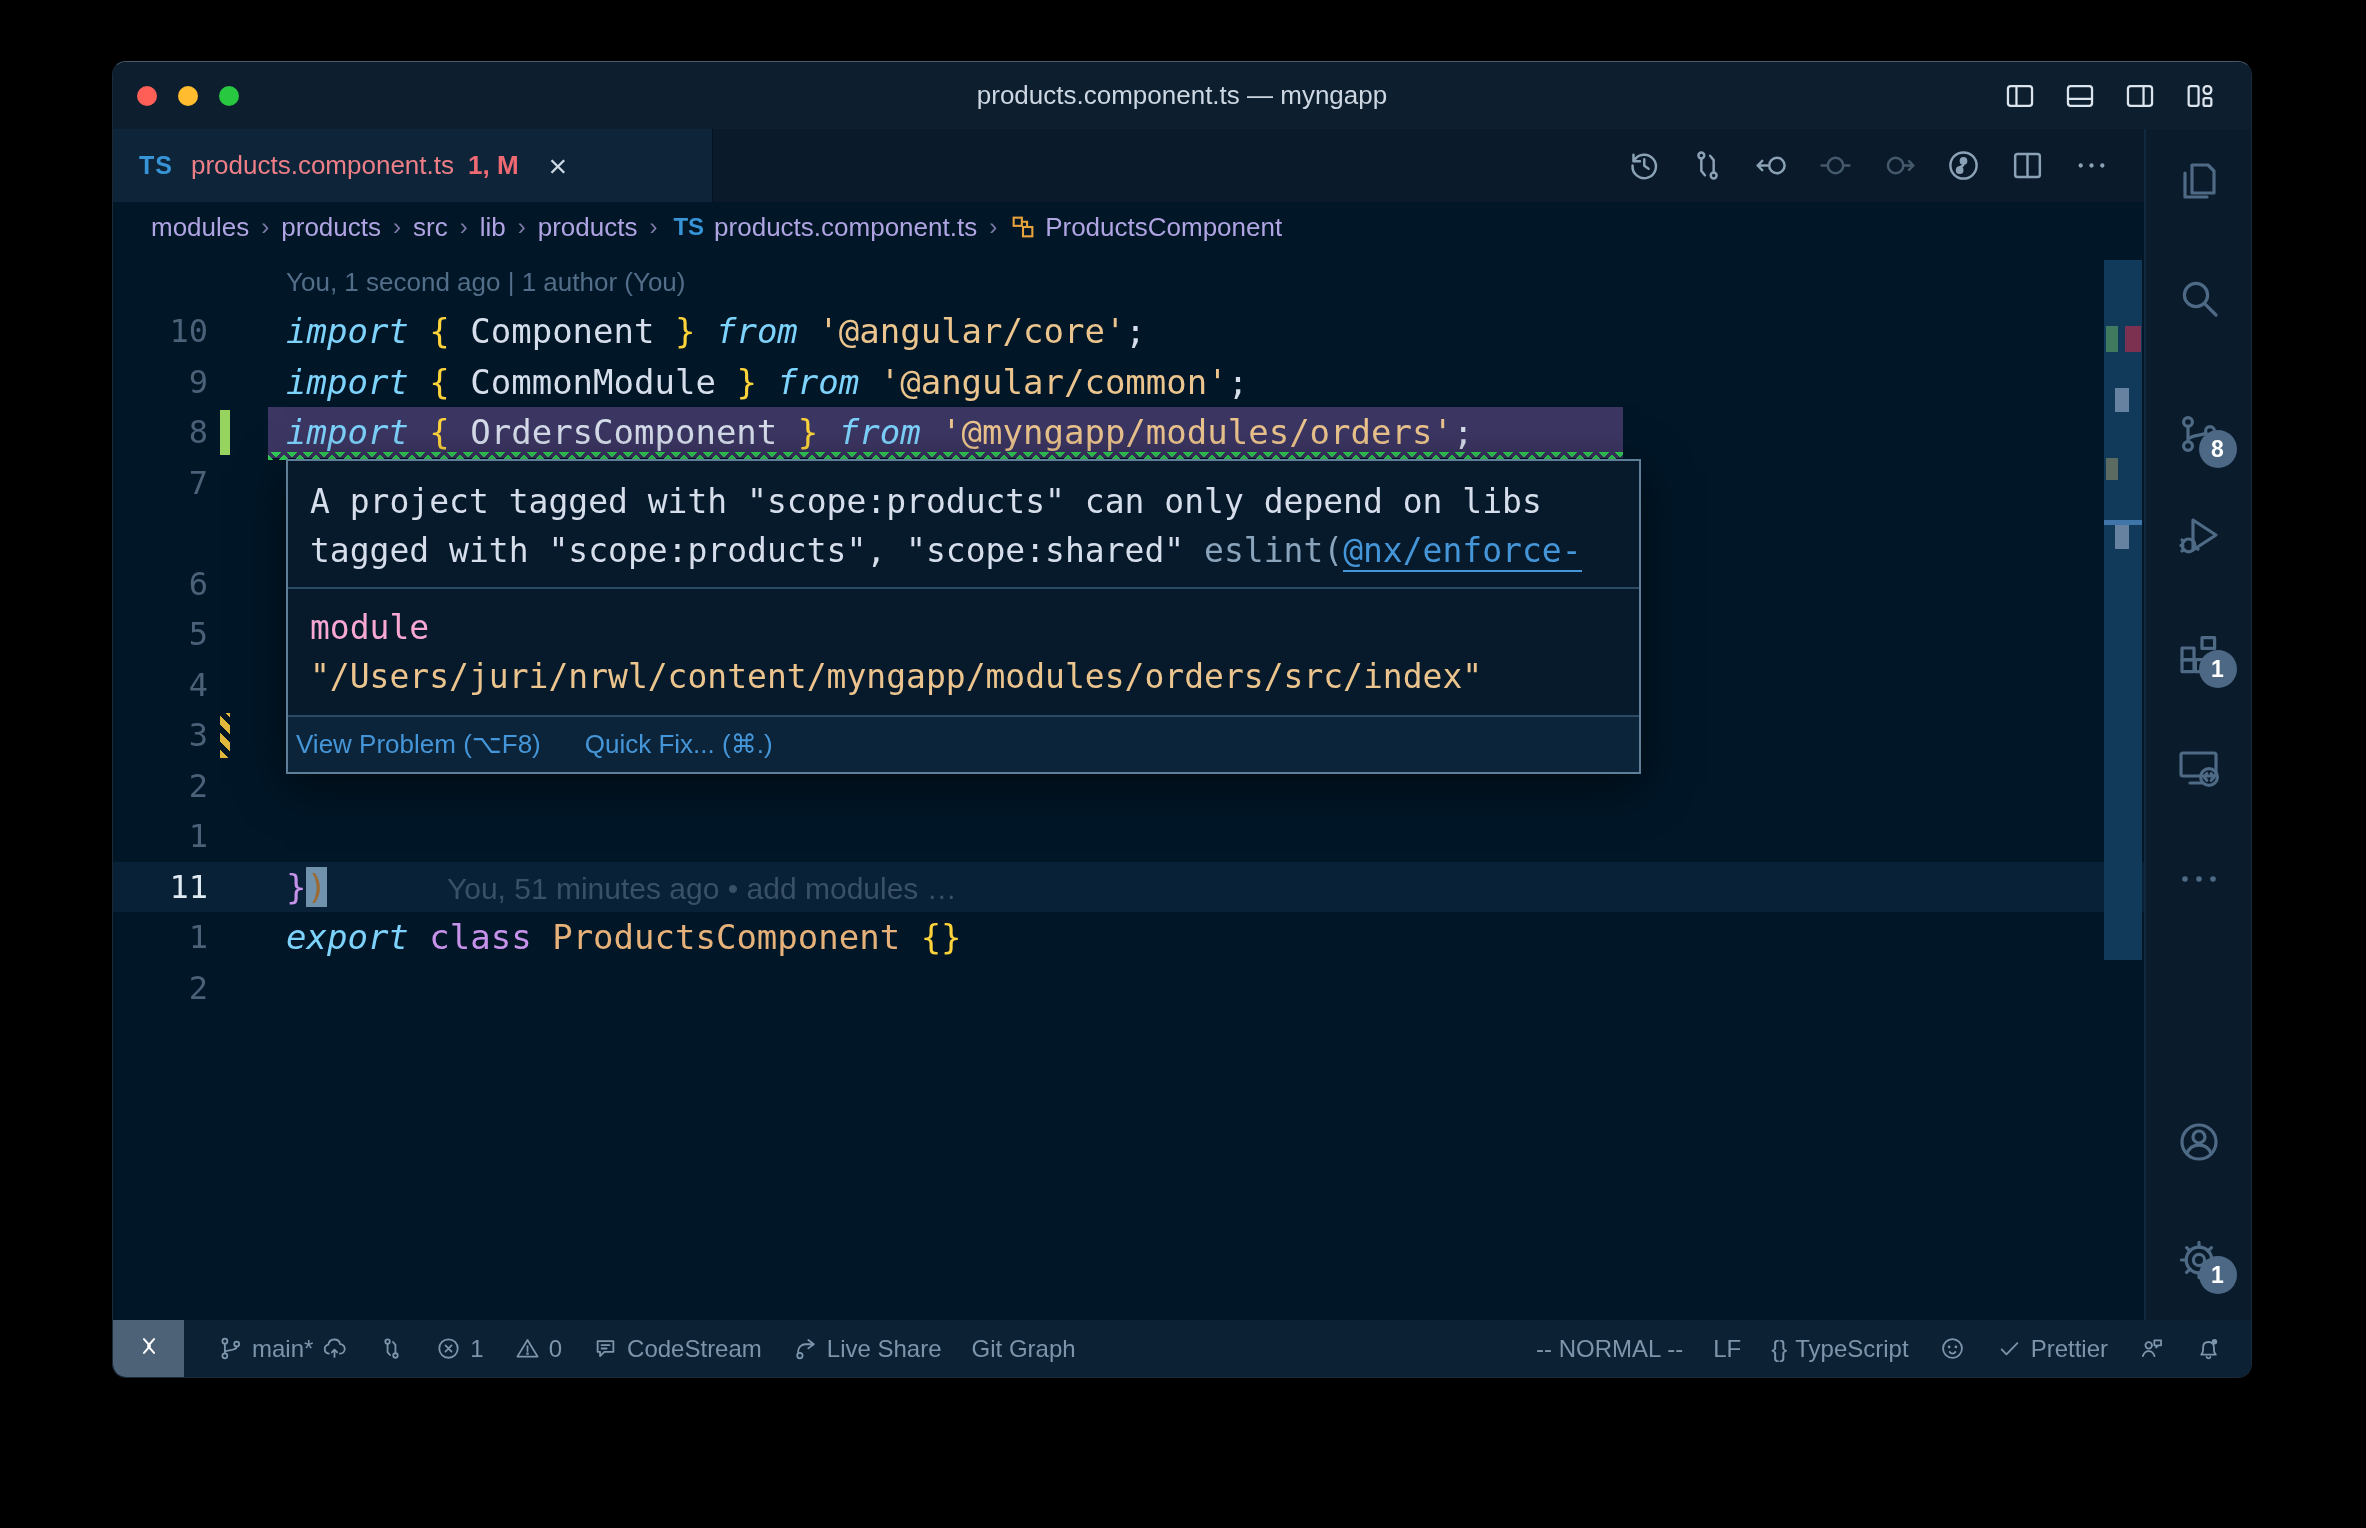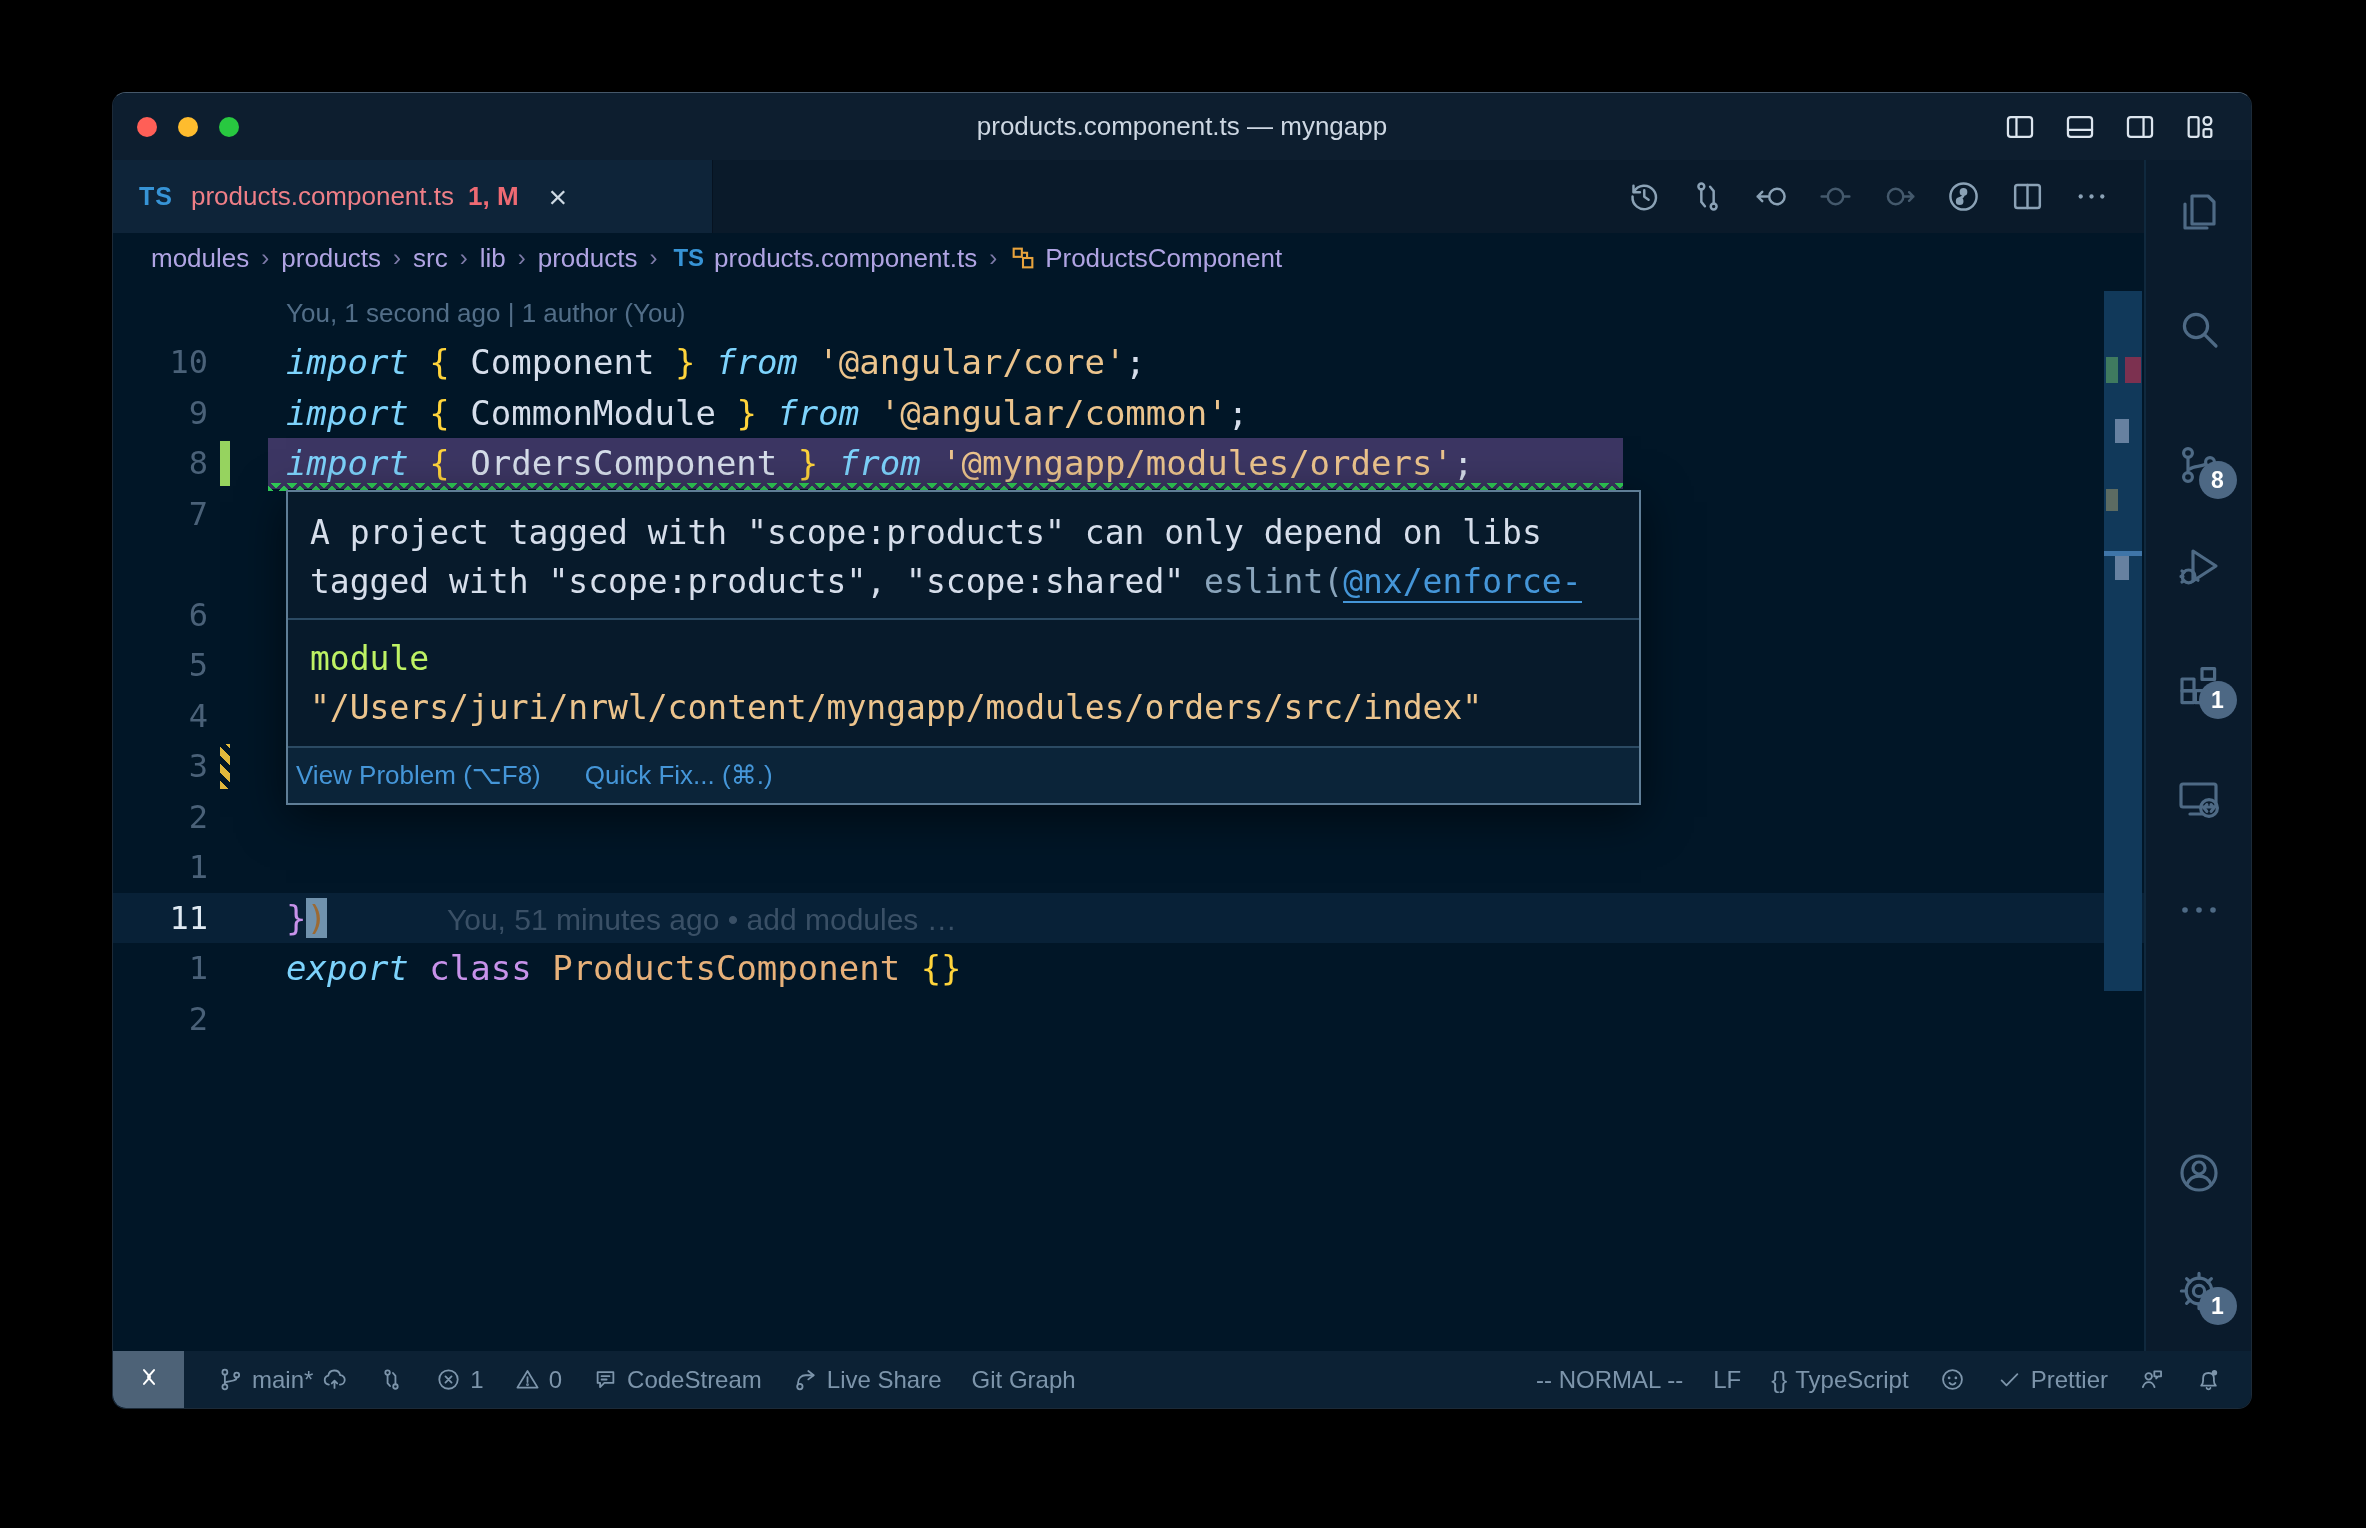--- a/index.html
+++ b/index.html
@@ -1,17 +1,17 @@
 <!DOCTYPE html>
 <html><head>
 <meta charset="utf-8">
 <style>
   * { margin:0; padding:0; box-sizing:border-box; }
   html,body { width:2366px; height:1528px; background:#000; font-family:"Liberation Sans",sans-serif; overflow:hidden; }
-  .window { position:absolute; left:112px; top:92px; width:2140px; height:1317px;
+  .window { position:absolute; left:112px; top:61px; width:2140px; height:1317px;
     background:#011627; border-radius:14px; overflow:hidden;
     border:1px solid #1c2a38; border-top:1px solid #46586a; }
   
   .titlebar { position:absolute; left:0; top:0; width:100%; height:67px; background:#0d1e2f; }
   .traffic { position:absolute; top:24px; width:20px; height:20px; border-radius:50%; }
   .t-close{ left:24px; background:#ff5f57; } .t-min{ left:65px; background:#febc2e; } .t-zoom{ left:106px; background:#28c840; }
   .win-title { position:absolute; left:0; right:0; top:0; height:67px; line-height:67px; text-align:center;
     color:#cdd7e2; font-size:26px; }
   .layout-icons { position:absolute; right:34px; top:0; height:67px; display:flex; align-items:center; gap:26px; color:#dce5ee; }
   .layout-icons .icon svg { width:34px; height:34px; display:block; }
@@ -61,21 +61,21 @@
   .blame { color:#3a5066; font-size:30px; font-family:"Liberation Sans",sans-serif; margin-left:120px; }
   .indent-guide { position:absolute; left:30px; top:5px; bottom:5px; width:2px; background:#1d3b53; }
   
   .hover { position:absolute; left:173px; top:207px; width:1355px; background:#071a2b;
     border:2px solid #5f7e97; z-index:5; box-shadow:0 12px 44px rgba(0,0,0,.55); }
   .hover-msg { padding:16px 22px 12px; font-family:"DejaVu Sans Mono","Liberation Mono",monospace; font-size:33px; line-height:49px; }
   .h-msg { color:#d6deeb; } .h-dim { color:#89a4bb; }
   .h-link { color:#4596d8; border-bottom:2px solid #4596d8; }
   .hover-code { border-top:2px solid #2b4a63; padding:14px 22px; font-family:"DejaVu Sans Mono","Liberation Mono",monospace;
     font-size:33px; line-height:49px; }
-  .hover-code .kw { color:#bef264; } .hover-code .path { color:#ecc48d; }
+  .hover-code .kw { color:#f9a8d4; } .hover-code .path { color:#ecc48d; }
   .hover-actions { border-top:2px solid #2b4a63; background:#0b2439; padding:12px 8px; display:flex; gap:44px; }
   .hover-action { color:#4596d8; font-size:26px; }
   
   .overview { position:absolute; right:4px; top:0; width:38px; height:100%; }
   .ov-slider { position:absolute; left:0; top:8px; width:38px; height:700px; background:#11395a; }
   .ov-mark { position:absolute; }
   
   .activitybar { position:absolute; right:0; top:67px; width:107px; bottom:57px; background:#0a1b2c; border-left:2px solid #10293e; }
   .act-item { position:absolute; left:50%; transform:translateX(-50%); width:48px; height:48px; color:#4e6a85; }
   .act-item svg { width:48px; height:48px; display:block; }

